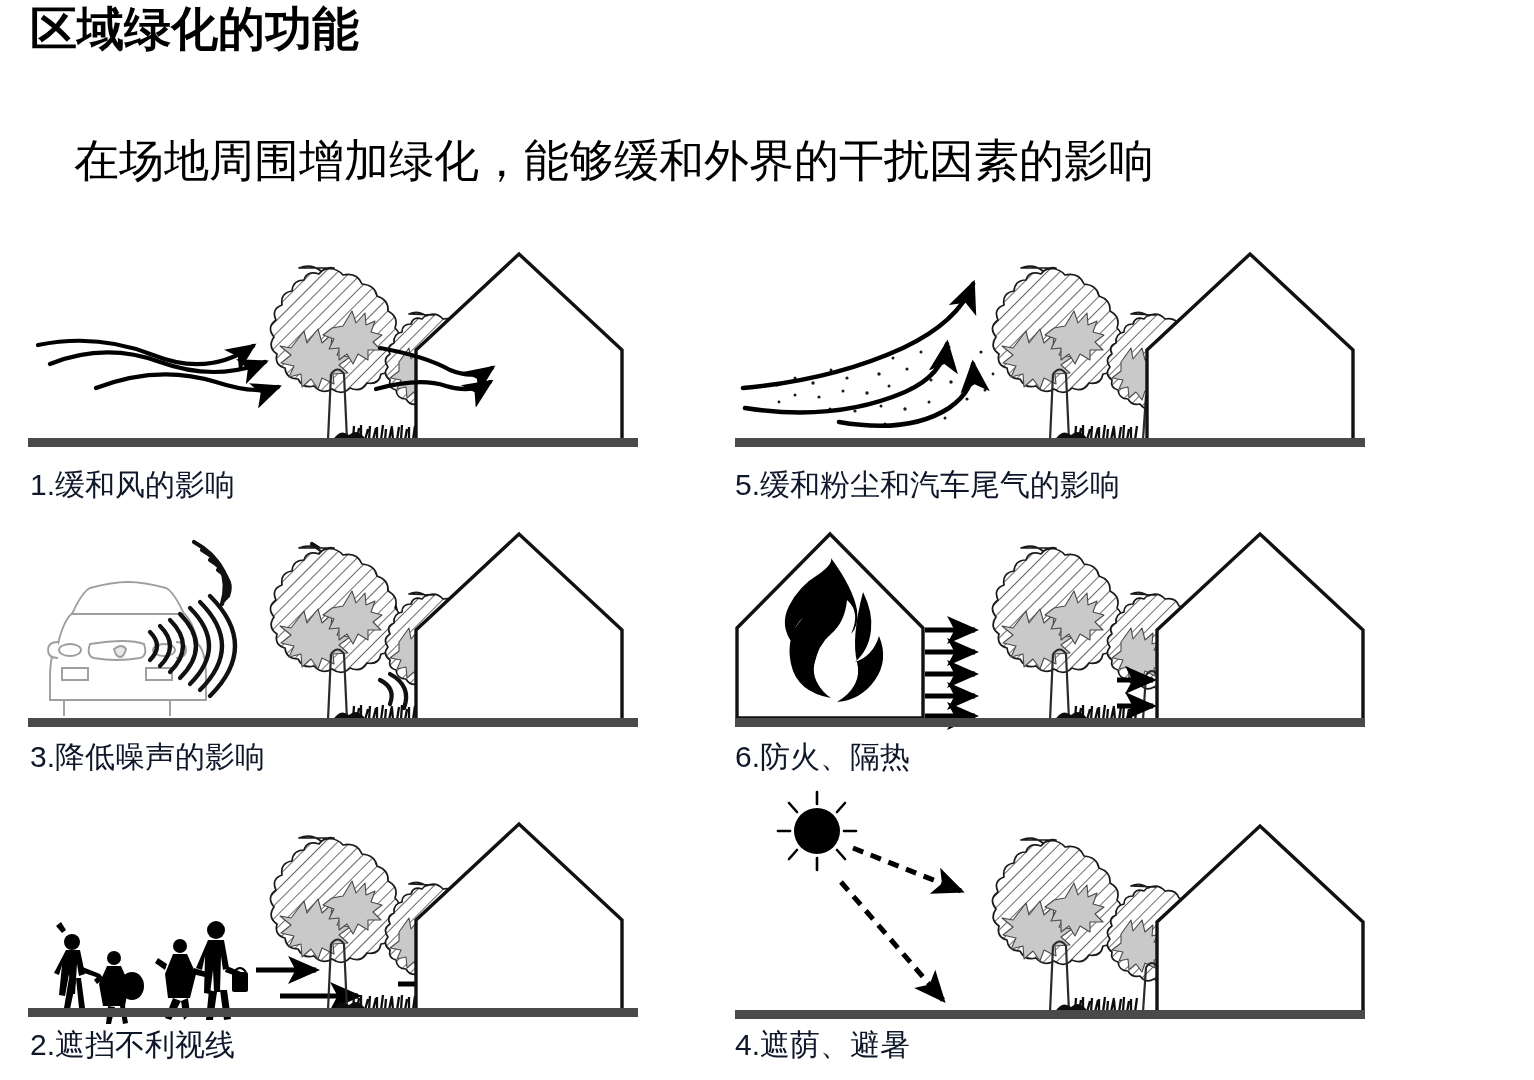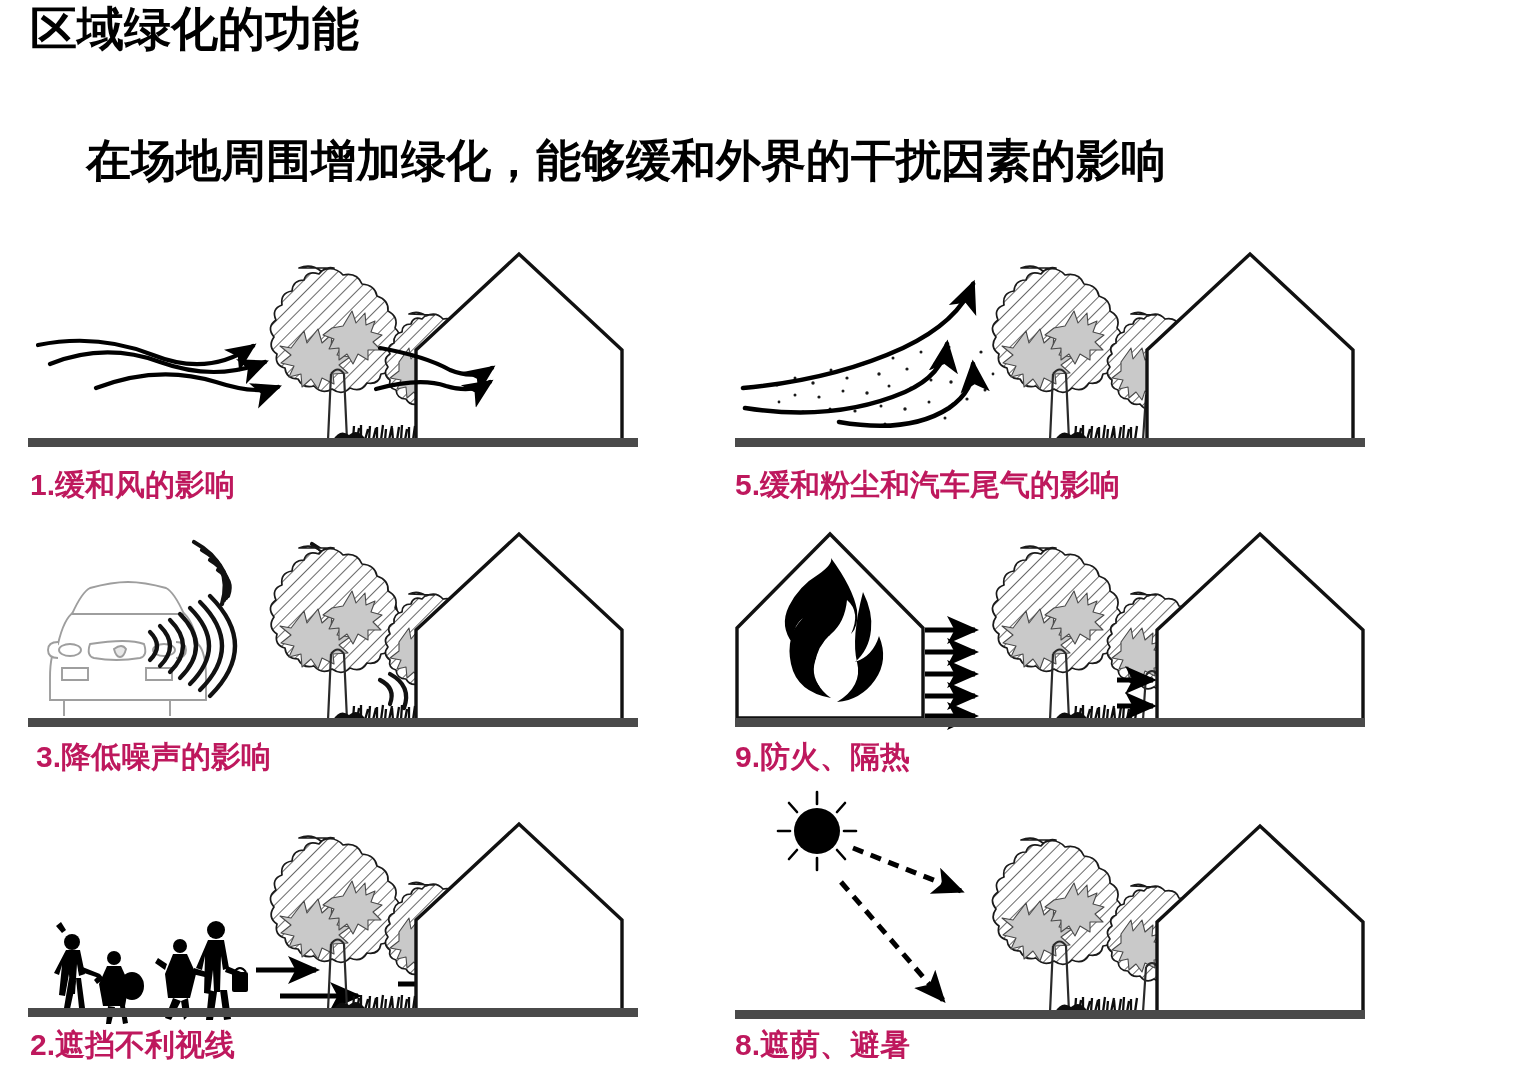--- a/index.html
+++ b/index.html
@@ -21,35 +21,35 @@
     left: 30px; top: 2px;
     font-size: 47px;
     font-weight: 700;
     letter-spacing: 0px;
     line-height: 1.15;
     white-space: nowrap;
     color: #000000;
   }
   #subtitle {
     position: absolute;
-    left: 28px; top: 132px;
+    left: 16px; top: 132px;
     width: 1330px;
     font-size: 45px;
-    font-weight: 700;
+    font-weight: 400;
     line-height: 1.28;
     color: #000000;
     text-indent: 58px;
   }
   .panel { position: absolute; }
   .caption {
     position: absolute;
     font-size: 30px;
-    font-weight: 700;
+    font-weight: 400;
     line-height: 1.1;
-    color: #be185d;
+    color: #0f172a;
     white-space: nowrap;
   }
   svg { display: block; overflow: visible; }
 </style>
 </head>
 <body>
 
 <div id="page">
 
   <div id="title">区域绿化的功能</div>
@@ -218,21 +218,21 @@
         <path d="M340,46 q32,18 22,50"></path>
         <path d="M352,152 q16,8 10,24"></path>
           <path d="M362,146 q22,12 14,34"></path>
         <path d="M372,140 q28,16 18,44"></path>
       </g>
       <use href="#treepair" x="185" y="8"></use>
       <use href="#house" x="386" y="4"></use>
       <rect x="0" y="190" width="610" height="9" fill="#4a4a4a"></rect>
     </svg>
   </div>
-  <div class="caption" style="left:36px; top:740px;">3.降低噪声的影响</div>
+  <div class="caption" style="left:30px; top:740px;">3.降低噪声的影响</div>
 
   <div class="panel" style="left:735px; top:528px;">
     <svg width="630" height="205" viewBox="0 0 630 205">
       <path d="M2,100 L2,190 L188,190 L188,100 L95,6 Z" fill="#ffffff" stroke="#111" stroke-width="3.4"></path>
       <g>
         <path d="M96,30 q22,30 26,52 q2,16 -6,24 q10,-22 -4,-34 q-2,22 -16,34
                  q-14,12 -16,30 q-2,22 16,34 q-34,-6 -40,-34 q-6,-28 12,-46
                  q-12,10 -10,26 q-14,-18 -4,-38 q10,-20 30,-32 q14,-10 12,-16 z" fill="#000000"></path>
         <path d="M128,64 q10,20 8,38 q-2,20 -16,32 q18,-6 24,-26 q10,24 -4,44
                  q-14,20 -38,22 q26,-16 20,-40 q-6,-24 6,-70 z" fill="#000000"></path>
@@ -247,21 +247,21 @@
       </g>
       <use href="#treepair" x="200" y="8"></use>
       <g stroke="#000" stroke-width="5" marker-end="url(#ah)">
         <line x1="382" y1="152" x2="418" y2="152"></line>
         <line x1="382" y1="178" x2="418" y2="178"></line>
       </g>
       <use href="#house" x="420" y="4"></use>
       <rect x="0" y="190" width="630" height="9" fill="#4a4a4a"></rect>
     </svg>
   </div>
-  <div class="caption" style="left:735px; top:740px;">9.防火、隔热</div>
+  <div class="caption" style="left:735px; top:740px;">6.防火、隔热</div>
 
   <div class="panel" style="left:28px; top:818px;">
     <svg width="610" height="205" viewBox="0 0 610 205">
       <g fill="#000000">
 
         <circle cx="44" cy="124" r="8"></circle>
         <path d="M38,132 l14,0 l5,24 l-6,2 l-2,-12 l-2,30 l-5,0 l-1,-20 l-4,22 l-6,-1 l3,-30 l-3,10 l-5,-2 z"></path>
         <path d="M41,160 l-5,30 l6,1 l6,-28 z M48,160 l3,30 l6,0 l-4,-30 z"></path>
         <path d="M28,108 l5,-4 l5,8 l-4,3 z"></path>
         <path d="M52,148 l20,8 l-1,4 l-21,-7 z"></path>
@@ -316,15 +316,15 @@
       </g>
       <g stroke="#000" stroke-width="5" stroke-dasharray="11 8" fill="none" marker-end="url(#ah)">
         <line x1="118" y1="62" x2="226" y2="105"></line>
         <line x1="106" y1="96" x2="208" y2="214"></line>
       </g>
       <use href="#treepair" x="200" y="42"></use>
       <use href="#house" x="420" y="38"></use>
       <rect x="0" y="224" width="630" height="9" fill="#4a4a4a"></rect>
     </svg>
   </div>
-  <div class="caption" style="left:735px; top:1028px;">8.遮荫、避暑</div>
+  <div class="caption" style="left:735px; top:1028px;">4.遮荫、避暑</div>
 
 </div>
 
 </body></html>

